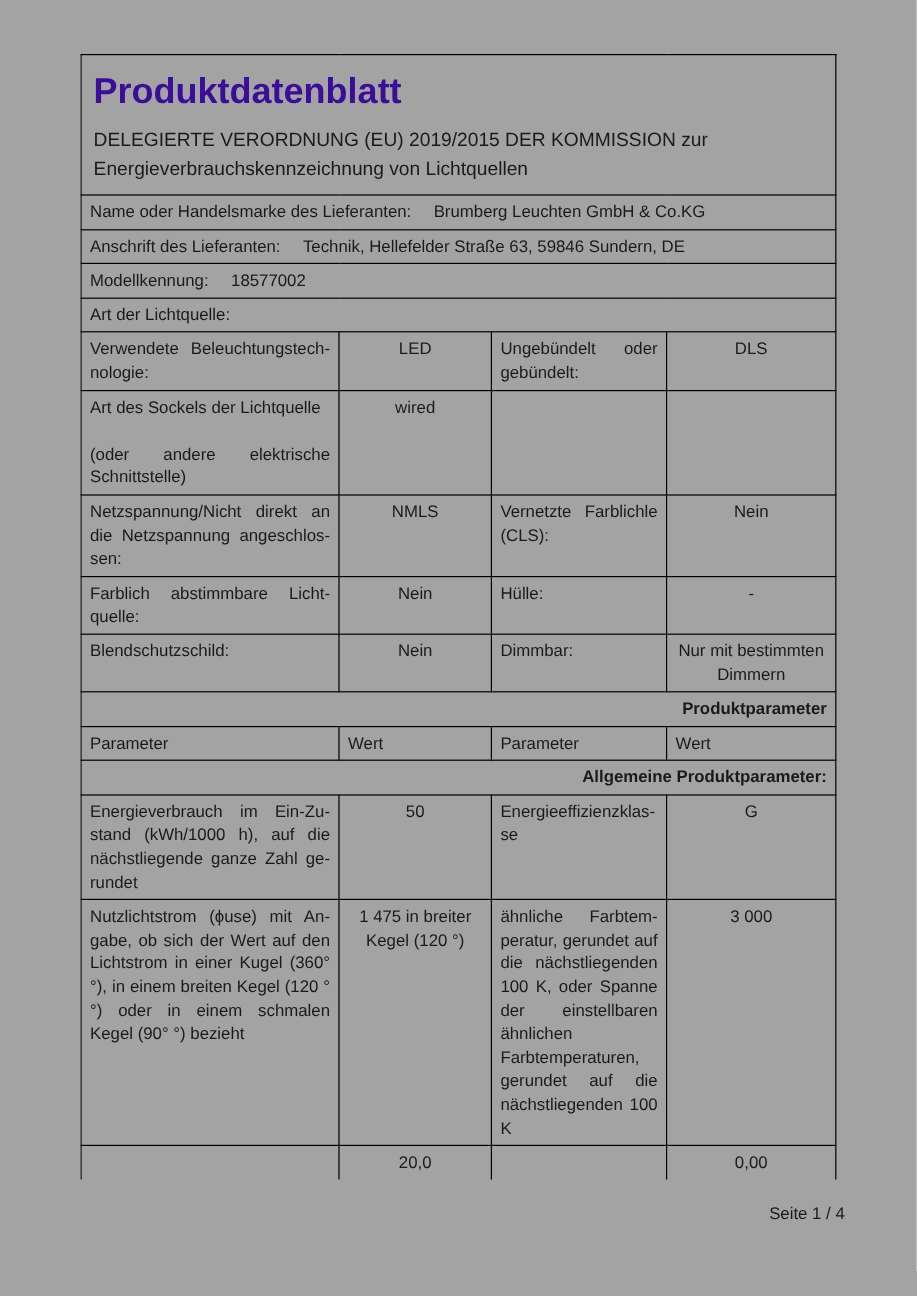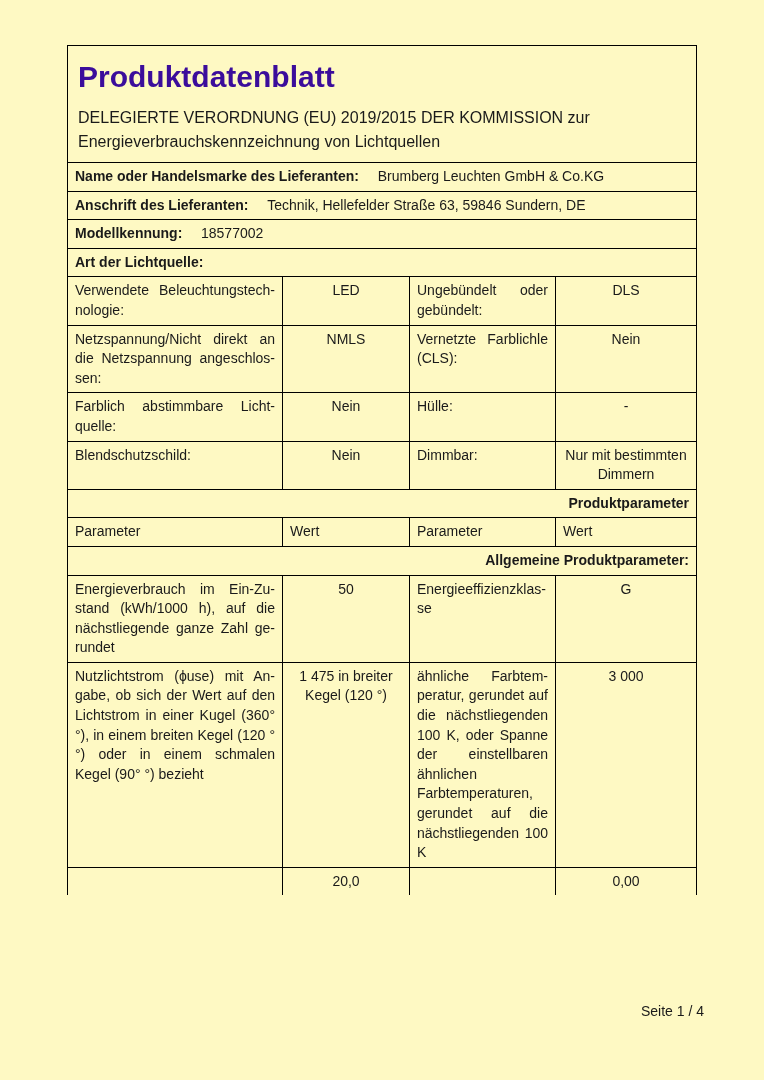--- a/index.html
+++ b/index.html
@@ -3,21 +3,21 @@
 <meta charset="utf-8">
 <style>
   * { margin: 0; padding: 0; box-sizing: border-box; }
   html, body { background: #ffffff; }
   body { font-family: "Liberation Sans", sans-serif; color: #1a1a1a; }
 
   .page {
     position: relative;
     width: 764px;
     height: 1080px;
-    background: #fef9c3;
+    background: #a3a3a3;
     overflow: hidden;
   }
 
   .table-clip {
     position: absolute;
     left: 67px;
     top: 45px;
     width: 631px;
     height: 953px;
     overflow: hidden;
@@ -41,21 +41,21 @@
   .doc-title {
     font-size: 30px;
     font-weight: bold;
     color: #3b0d9b;
     letter-spacing: 0px;
     margin-bottom: 8px;
   }
   .doc-subtitle { font-size: 16px; line-height: 1.5; color: #1a1a1a; }
 
   .label-row td { padding: 7px 7px 6px 7px; }
-  .b { font-weight: bold; }
+  .b { font-weight: normal; }
   .label-val { margin-left: 0.55em; padding-left: 11px; }
 
   td.param { text-align: justify; hyphens: manual; }
   td.pre   { white-space: pre-line; }
   td.val   { text-align: center; }
 
   td.sec-head {
     text-align: right;
     font-weight: bold;
     padding: 2px 7px;
@@ -116,20 +116,28 @@
         </td>
       </tr>
 
       <tr>
         <td class="param">Verwendete Beleuchtungstech­nologie:</td>
         <td class="val">LED</td>
         <td class="param">Ungebündelt oder gebündelt:</td>
         <td class="val">DLS</td>
       </tr>
       <tr>
+        <td class="param pre">Art des Sockels der Lichtquelle
+
+(oder andere elektrische Schnittstelle)</td>
+        <td class="val">wired</td>
+        <td class="param"></td>
+        <td class="val"></td>
+      </tr>
+      <tr>
         <td class="param">Netzspannung/Nicht direkt an die Netzspannung angeschlos­sen:</td>
         <td class="val">NMLS</td>
         <td class="param">Vernetzte Farblich­le (CLS):</td>
         <td class="val">Nein</td>
       </tr>
       <tr>
         <td class="param">Farblich abstimmbare Licht­quelle:</td>
         <td class="val">Nein</td>
         <td class="param">Hülle:</td>
         <td class="val">-</td>

